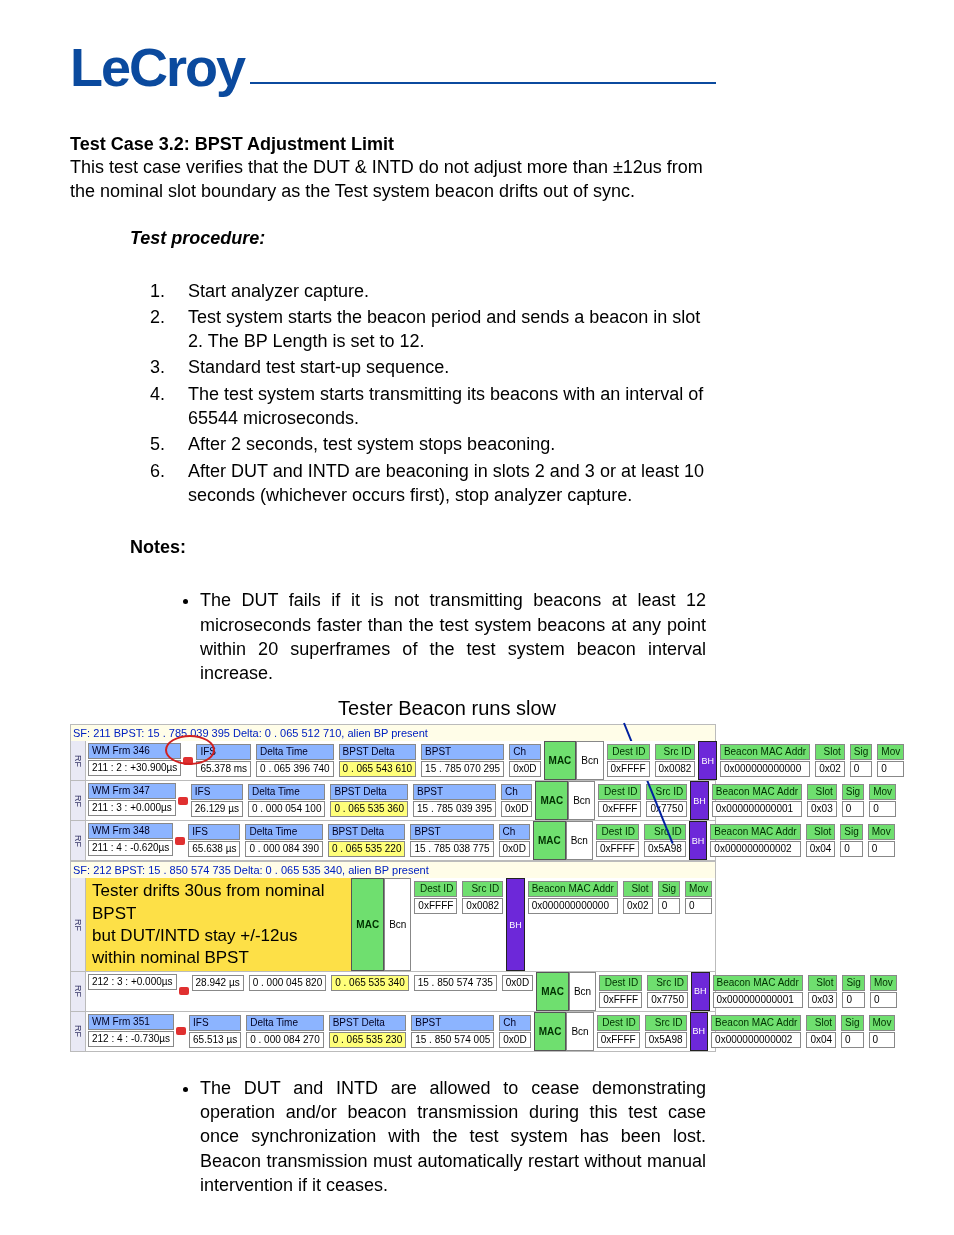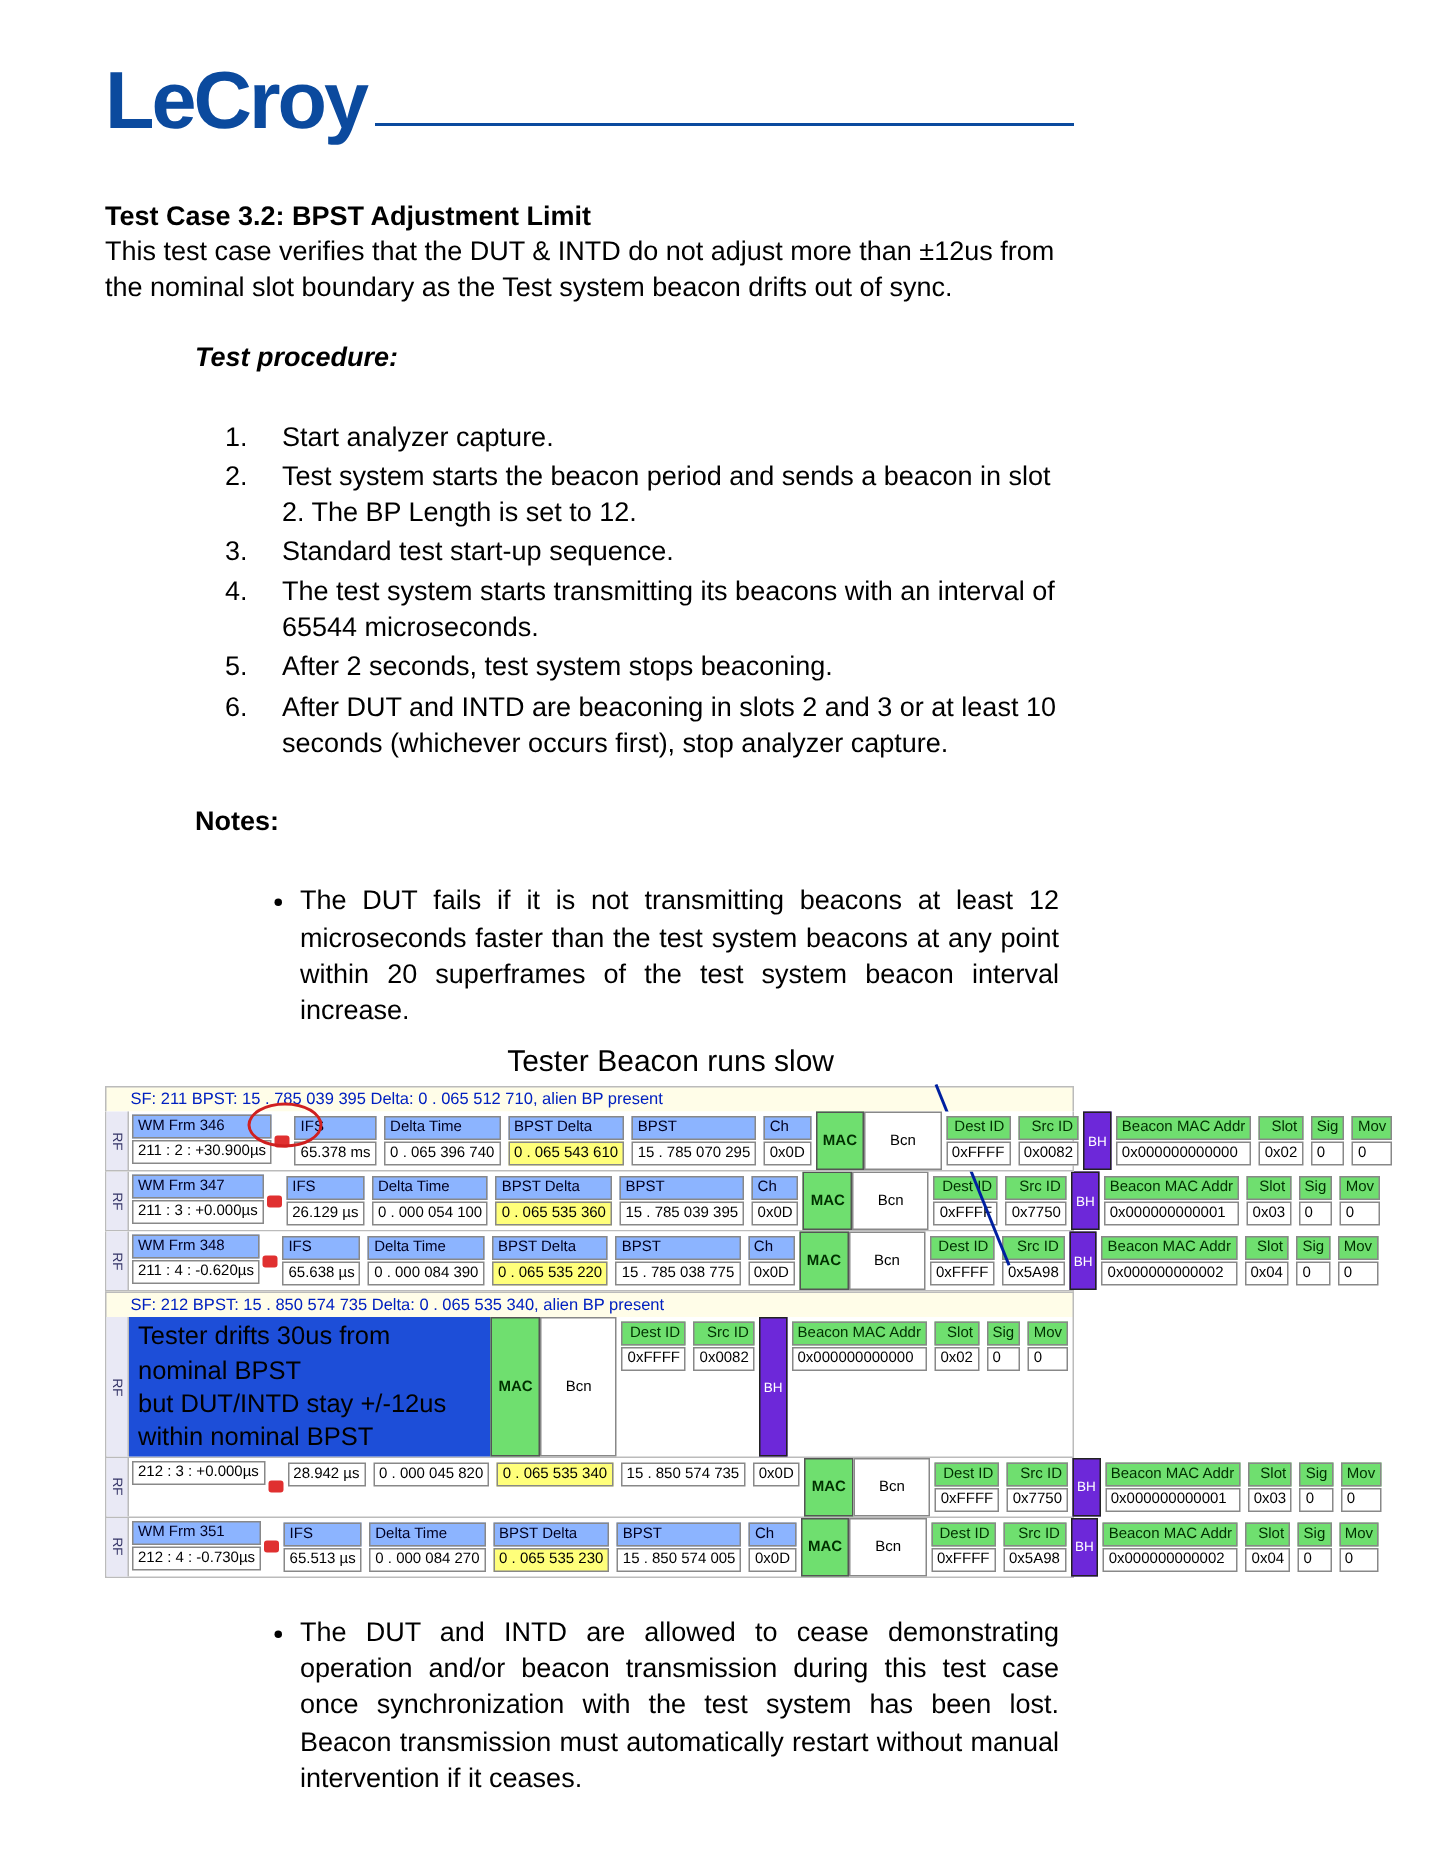--- a/index.html
+++ b/index.html
@@ -82,21 +82,21 @@
     font-family: Arial, sans-serif;
     font-size: 20px;
     text-align: right;
     padding-right: 160px;
     margin-bottom: 4px;
   }
   .sf-header {
     background: #fffde8;
     color: #0020c0;
     font-size: 11px;
-    padding: 2px 16px;
+    padding: 2px 2px;
     border: 1px solid #bbb;
     border-bottom: none;
   }
   .frame-row {
     display: flex;
     align-items: stretch;
     font-size: 10px;
     border: 1px solid #bbb;
     border-top: none;
     background: #fff;
@@ -136,21 +136,21 @@
     color: #003000;
     font-weight: bold;
     padding: 6px 4px;
     border: 1px solid #555;
     display: flex;
     align-items: center;
     font-size: 10px;
   }
   .bcn {
     background: #fff;
-    padding: 6px 16px;
+    padding: 6px 4px;
     border: 1px solid #888;
     display: flex;
     align-items: center;
     font-size: 10px;
   }
   .bh-badge {
     background: #6d28d9;
     color: #fff;
     font-size: 9px;
     padding: 4px 2px;
@@ -171,21 +171,21 @@
     justify-content: center;
   }
   .connector-red::before {
     content: "";
     width: 10px;
     height: 8px;
     background: #e03030;
     border-radius: 2px;
   }
   .drift-annotation {
-    background: #1d4ed8;
+    background: #fde047;
     font-family: Arial, sans-serif;
     font-size: 17px;
     padding: 2px 6px;
     line-height: 1.3;
     flex: 1;
   }
   .annot-row {
     display: flex;
     align-items: stretch;
     border: 1px solid #bbb;

